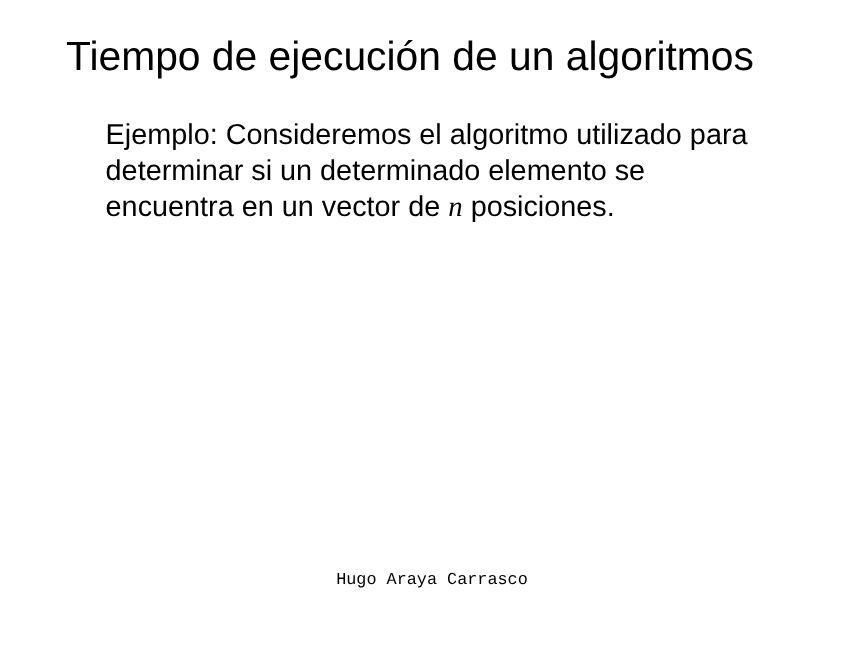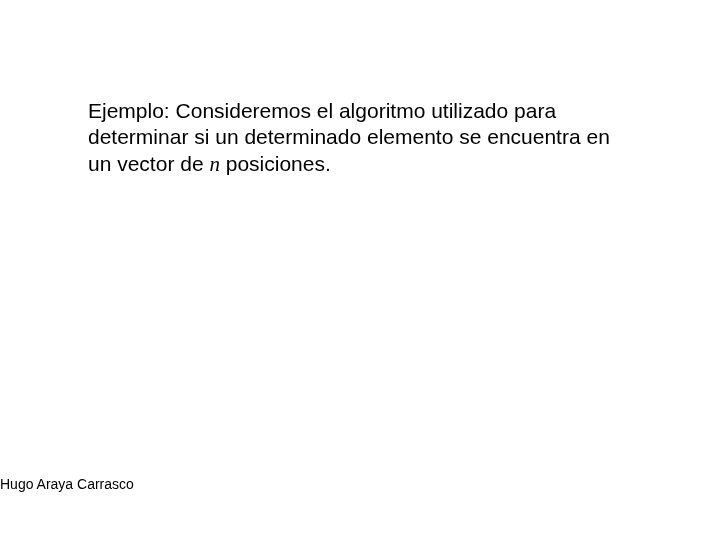--- a/index.html
+++ b/index.html
@@ -24,21 +24,21 @@
     right: 40px;
     font-size: 34px;
     font-weight: 400;
     letter-spacing: 0px;
   }
   .intro {
     position: absolute;
     top: 98px;
     left: 88px;
     width: 540px;
-    font-size: 21px;
+    font-size: 24px;
     line-height: 1.25;
   }
   .intro .italic-n {
     font-family: "Times New Roman", Times, serif;
     font-style: italic;
   }
   .code {
     position: absolute;
     top: 212px;
     left: 60px;
@@ -46,28 +46,31 @@
     font-family: "Courier New", Courier, monospace;
     font-size: 23px;
     line-height: 1.35;
     white-space: pre;
   }
   .footer {
     position: absolute;
     bottom: 48px;
     left: 0;
     width: 720px;
+    text-align: center;
     font-size: 14px;
+    font-family: Liberation Mono, monospace;
   }
 </style>
 </head>
 <body>
 
 <div class="slide">
 
+  <div class="title">Tiempo de ejecución de un algoritmos</div>
 
   <div class="intro">
     <span>Ejemplo: Consideremos el algoritmo utilizado para determinar si un determinado elemento se encuentra en un vector de </span><span class="italic-n">n</span><span> posiciones.</span>
   </div>
 
 
   <div class="footer">Hugo Araya Carrasco</div>
 
 </div>
 

